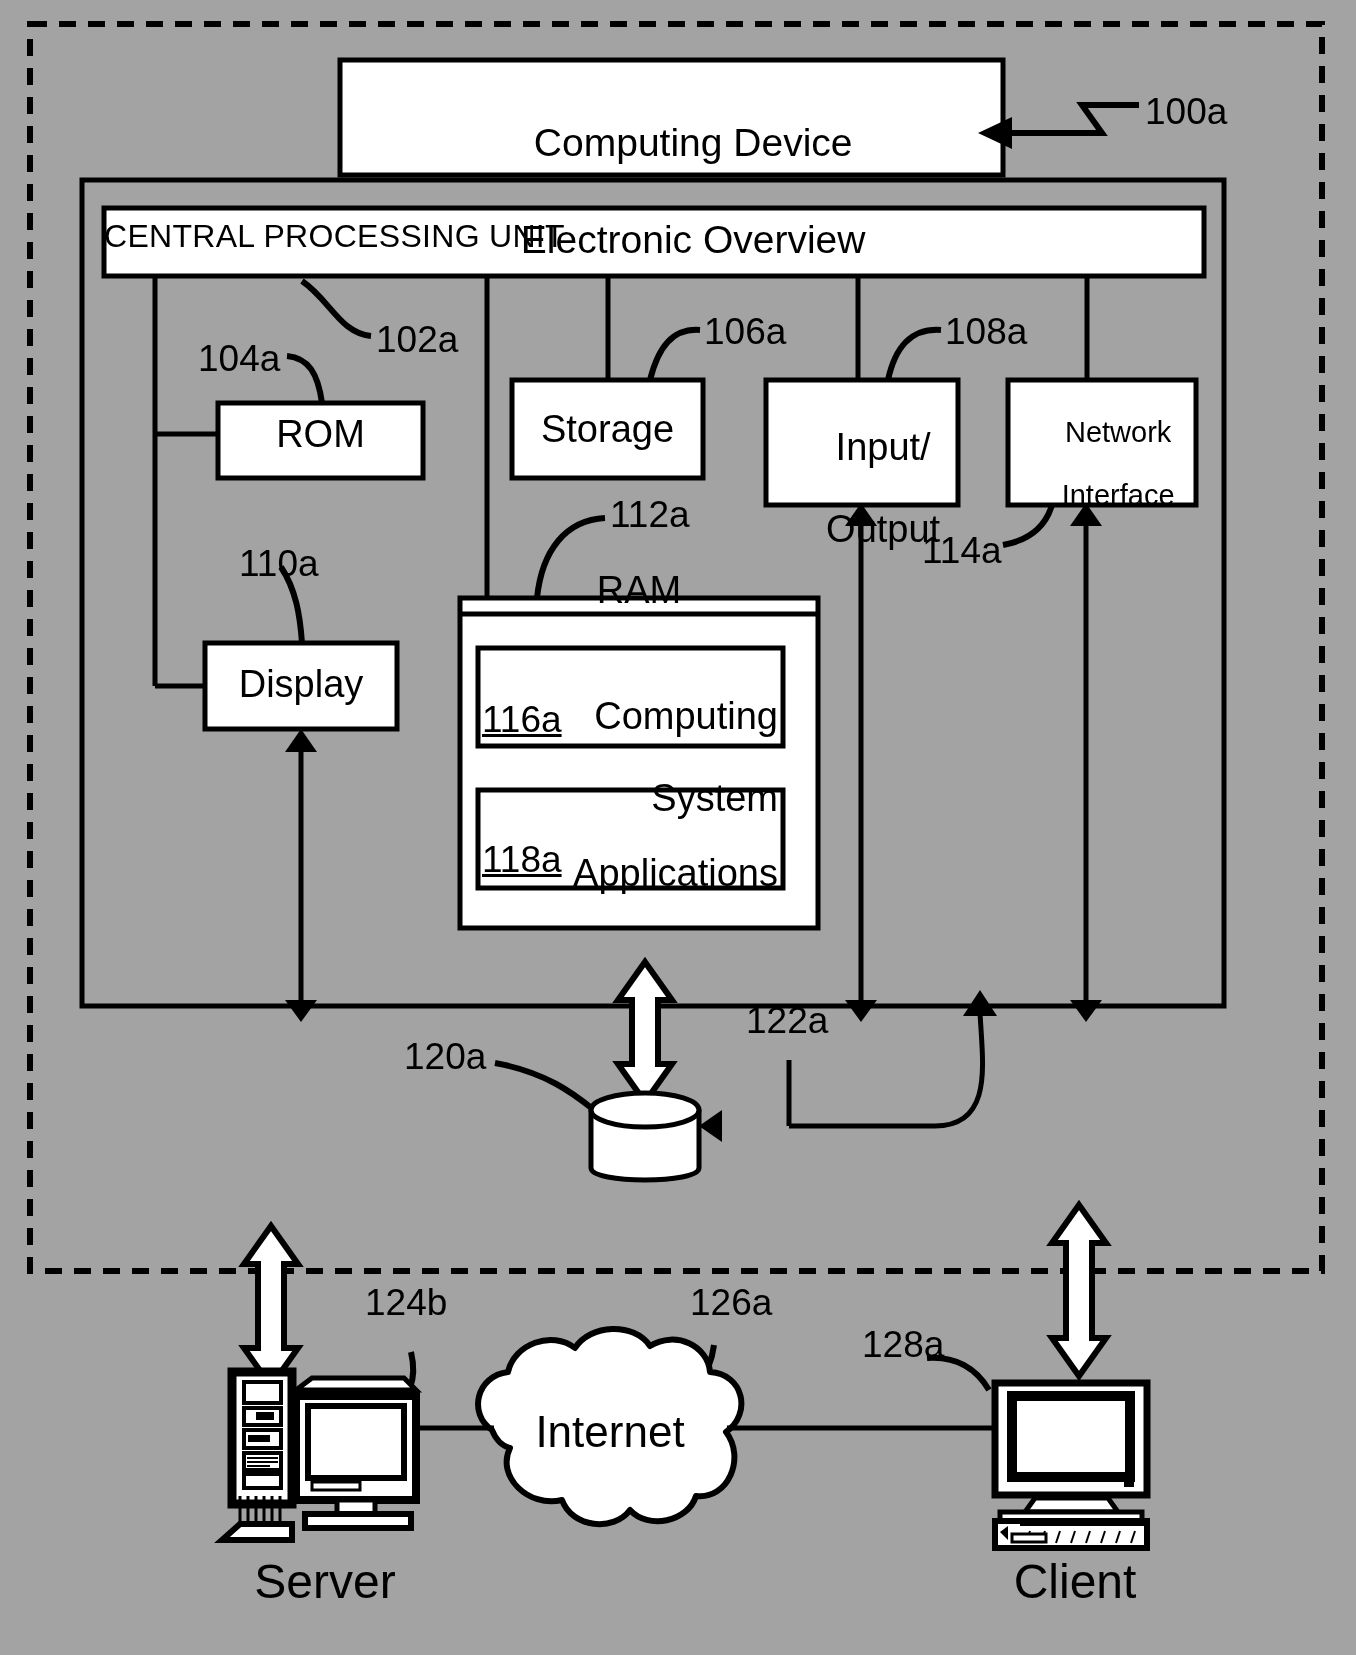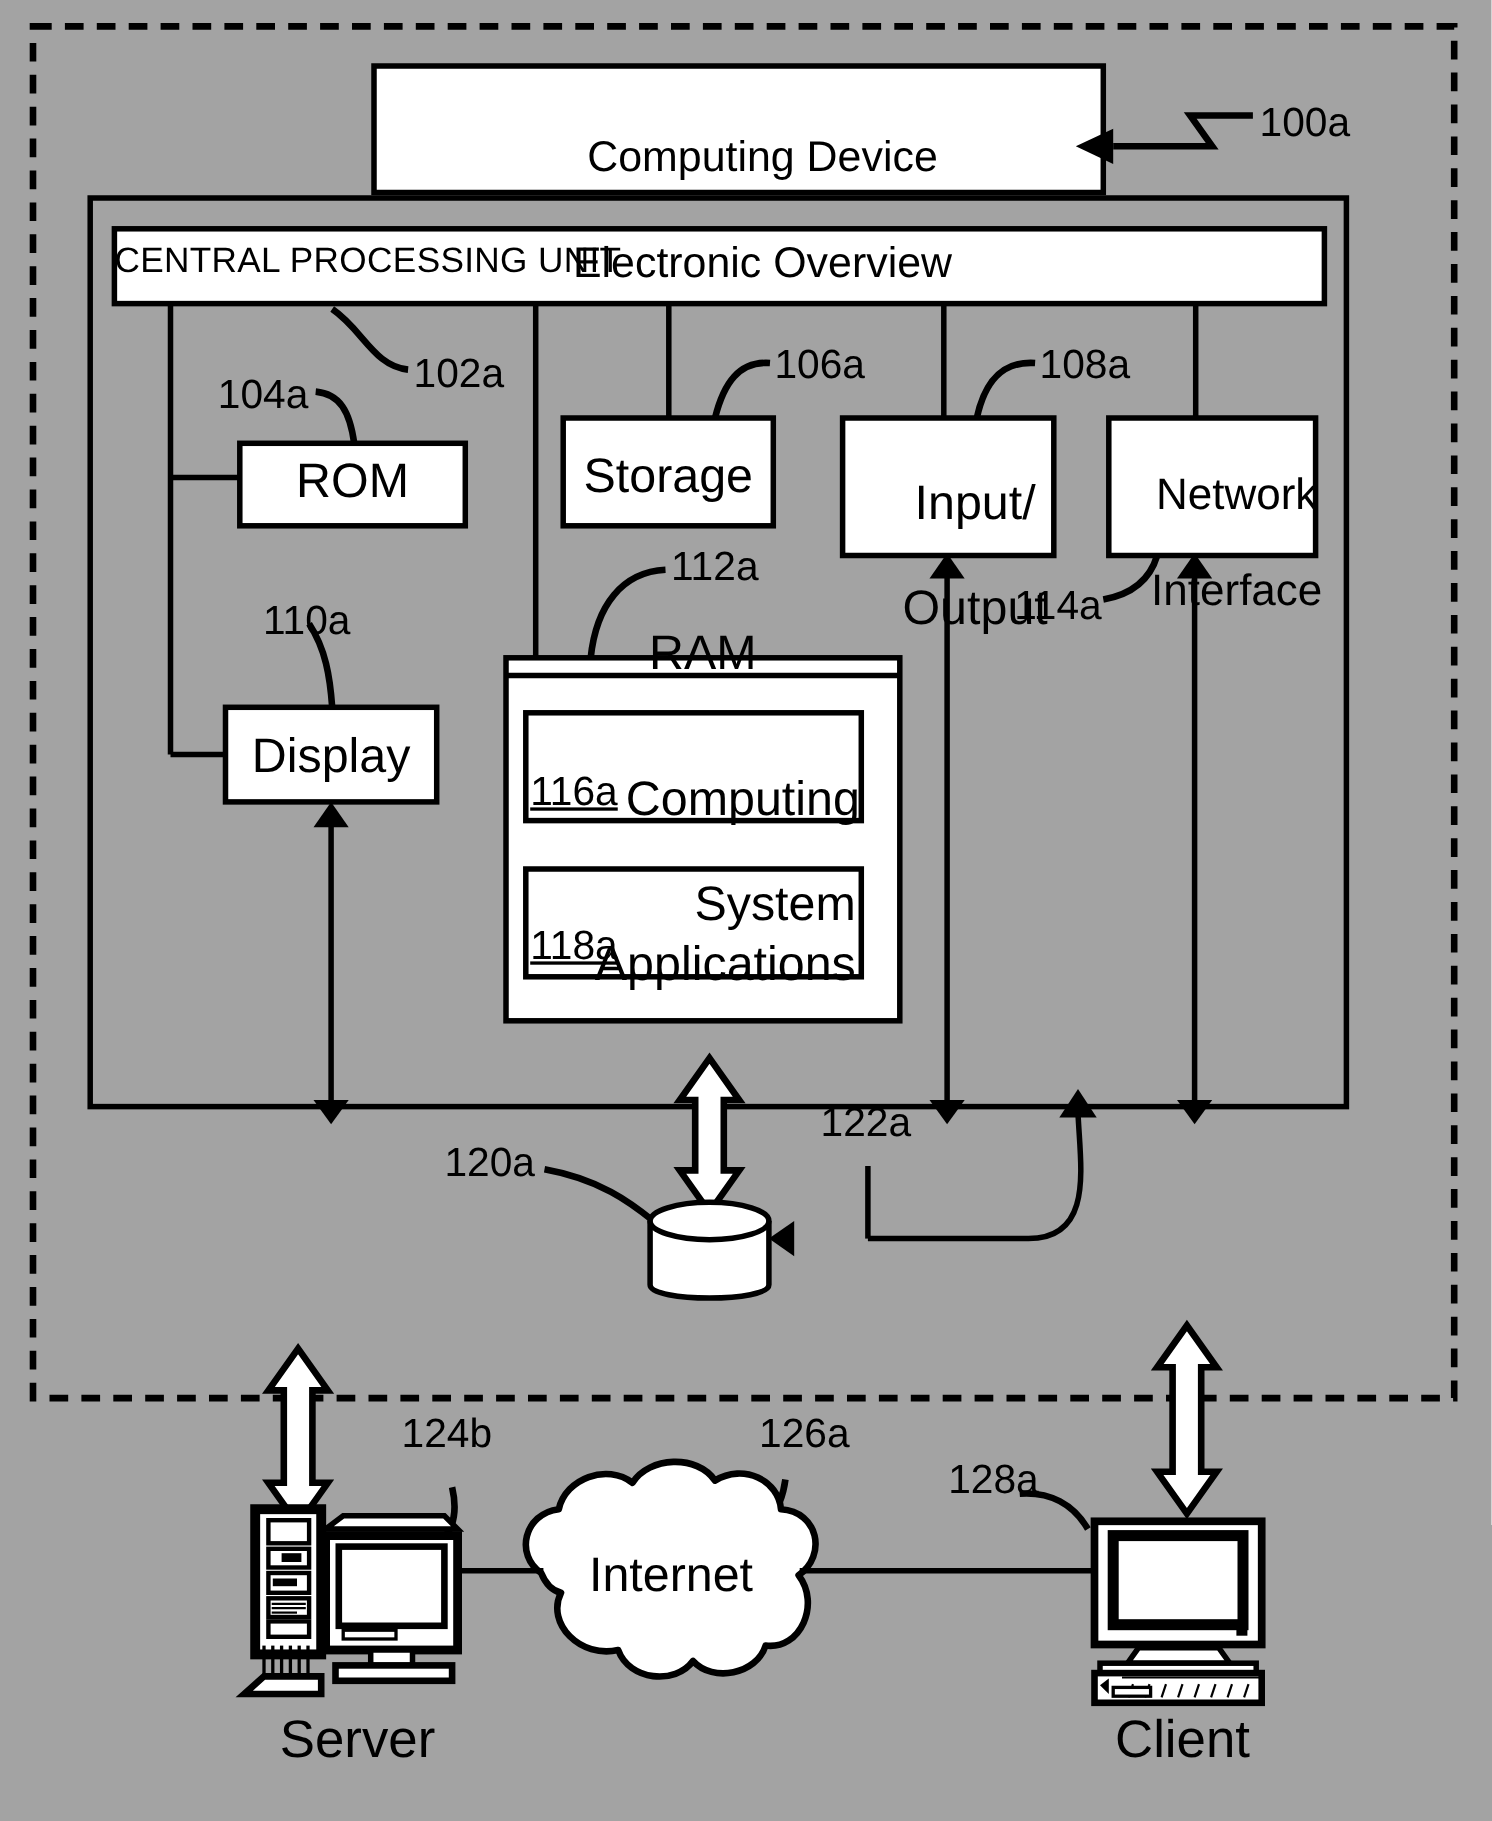--- a/index.html
+++ b/index.html
@@ -33,21 +33,21 @@
   }
   .ref {
     font-size: 37px;
   }
   .ref-ul {
     font-size: 37px;
     text-decoration: underline;
     text-underline-offset: 2px;
   }
   .boxtext {
-    font-size: 44px;
+    font-size: 38px;
     text-align: center;
   }
   .title-text {
     font-size: 39px;
     text-align: center;
     line-height: 1.25;
   }
   .cpu-text {
     font-size: 32px;
     letter-spacing: 0.3px;
@@ -234,21 +234,21 @@
 
   <div class="lbl boxtext" style="left:512px; top:409px; width:191px;">Storage</div>
   <div class="lbl ref" style="left:704px; top:312px;">106a</div>
 
   <div class="lbl boxtext" style="left:766px; top:386px; width:192px;">
     <span>Input/</span><br>
     <span>Output</span>
   </div>
   <div class="lbl ref" style="left:945px; top:312px;">108a</div>
 
-  <div class="lbl boxtext" style="left:1002px; top:386px; width:200px; font-size:40px;">
+  <div class="lbl boxtext" style="left:1002px; top:386px; width:200px; font-size:29px;">
     <span>Network</span><br>
     <span>Interface</span>
   </div>
   <div class="lbl ref" style="left:922px; top:531px;">114a</div>
 
   <div class="lbl boxtext" style="left:205px; top:664px; width:192px;">Display</div>
   <div class="lbl ref" style="left:239px; top:544px;">110a</div>
 
   <div class="lbl boxtext" style="left:460px; top:570px; width:358px;">RAM</div>
   <div class="lbl ref" style="left:610px; top:495px;">112a</div>

